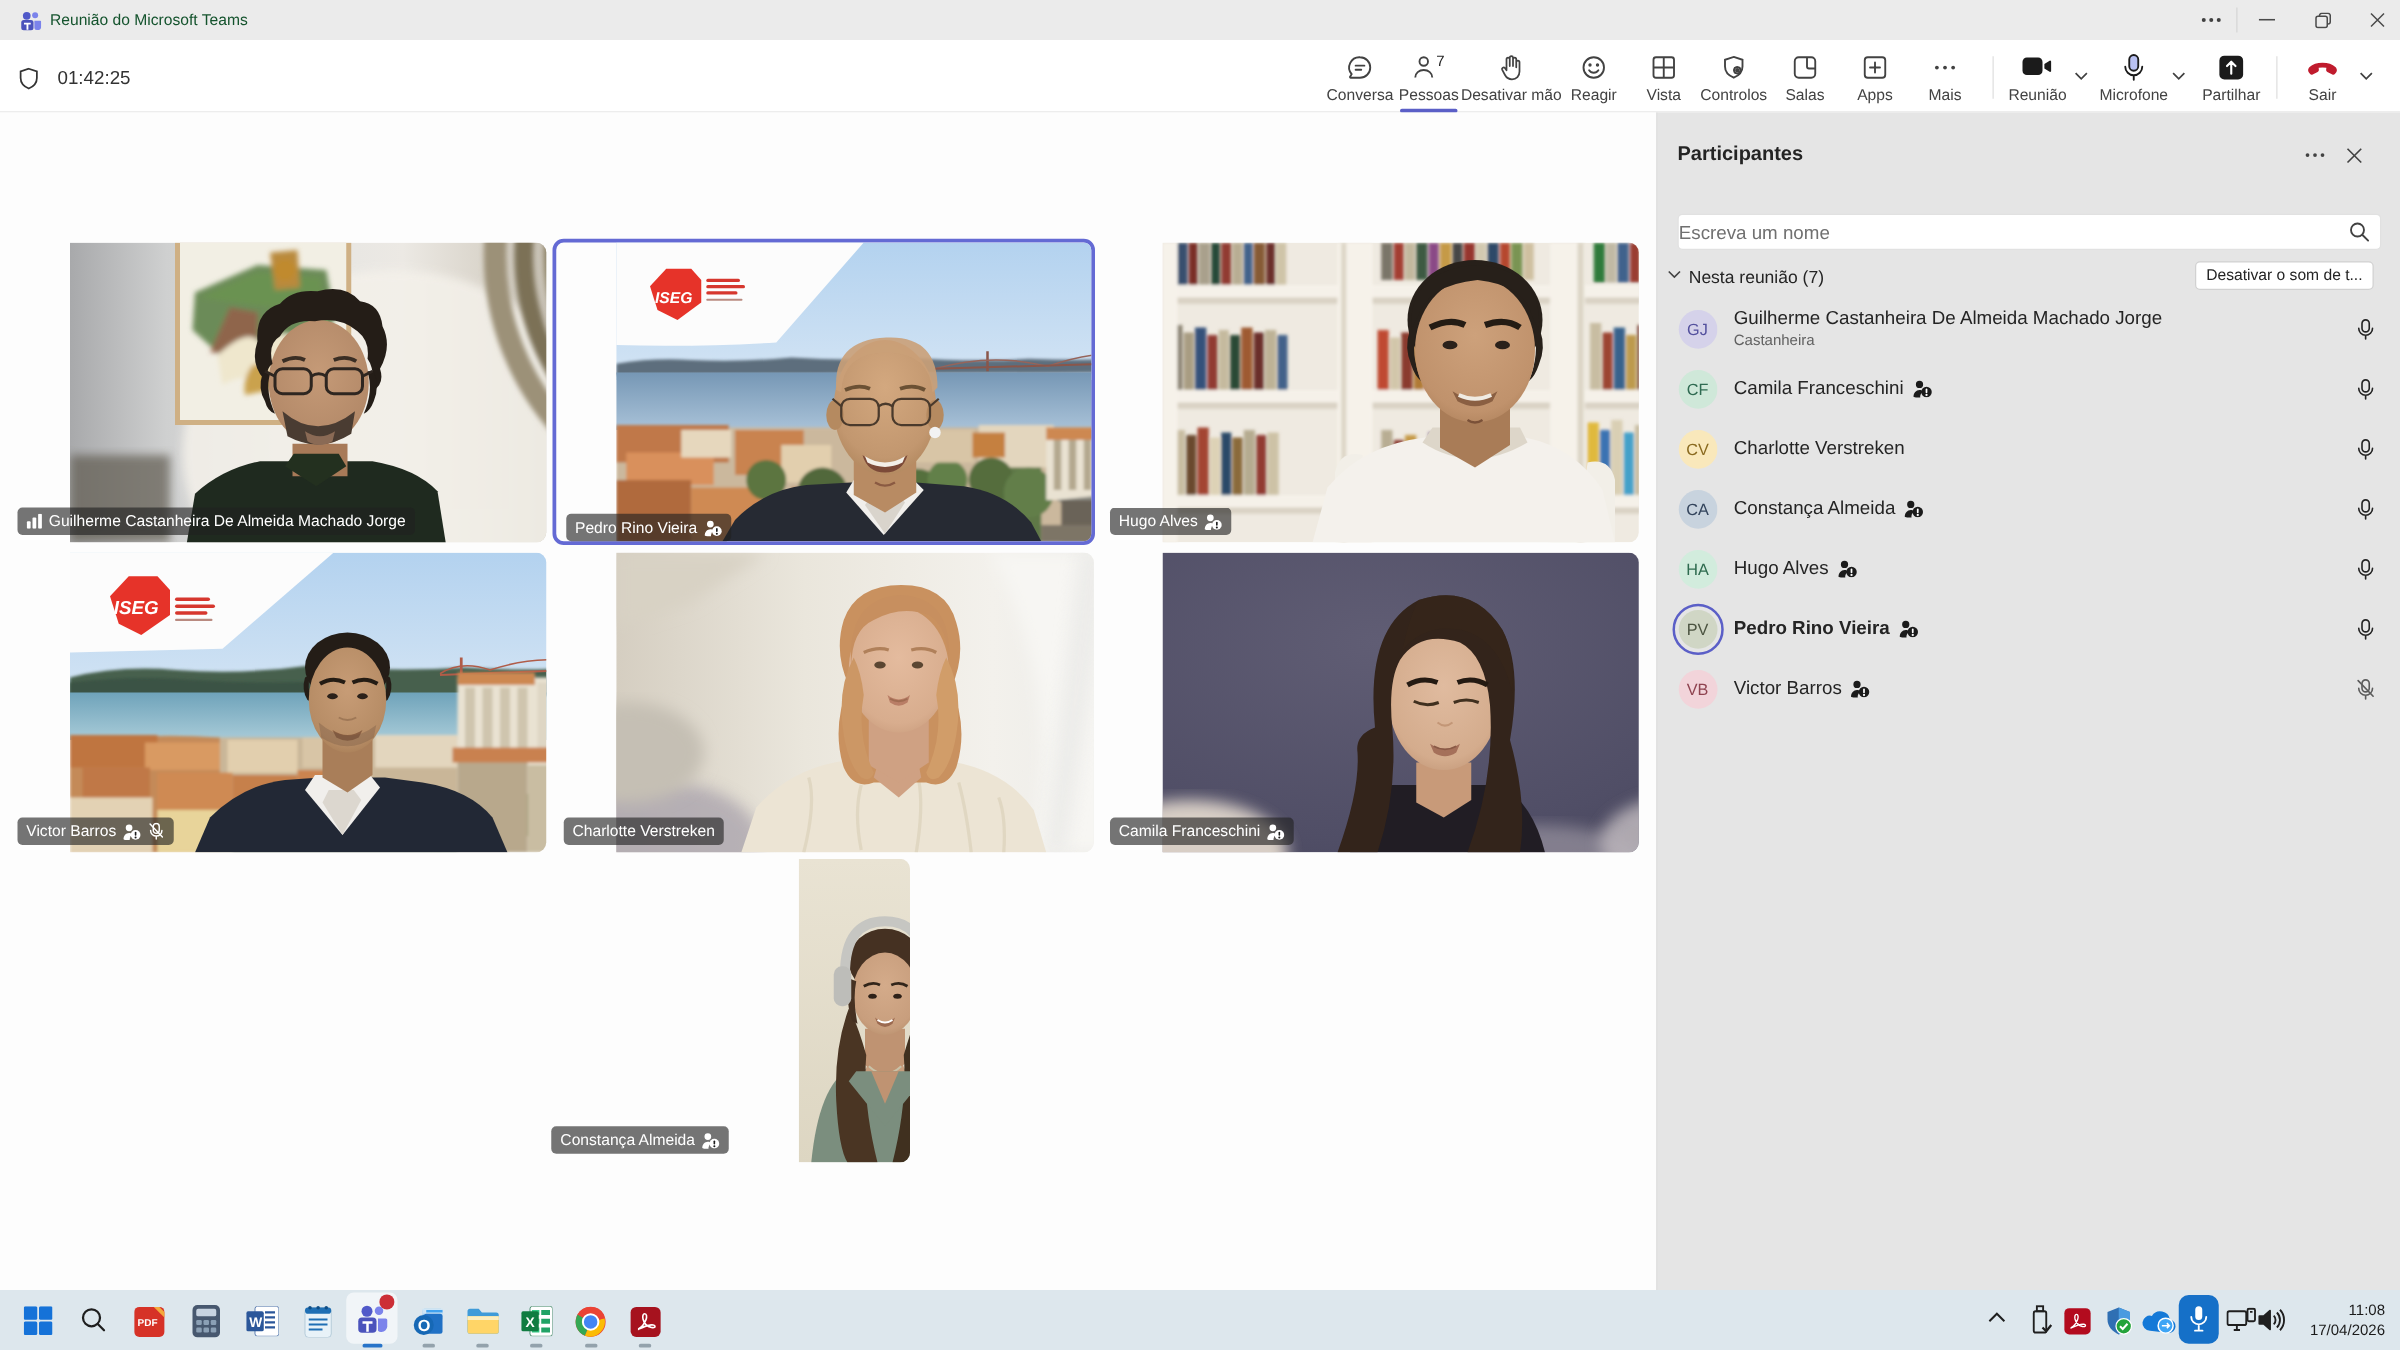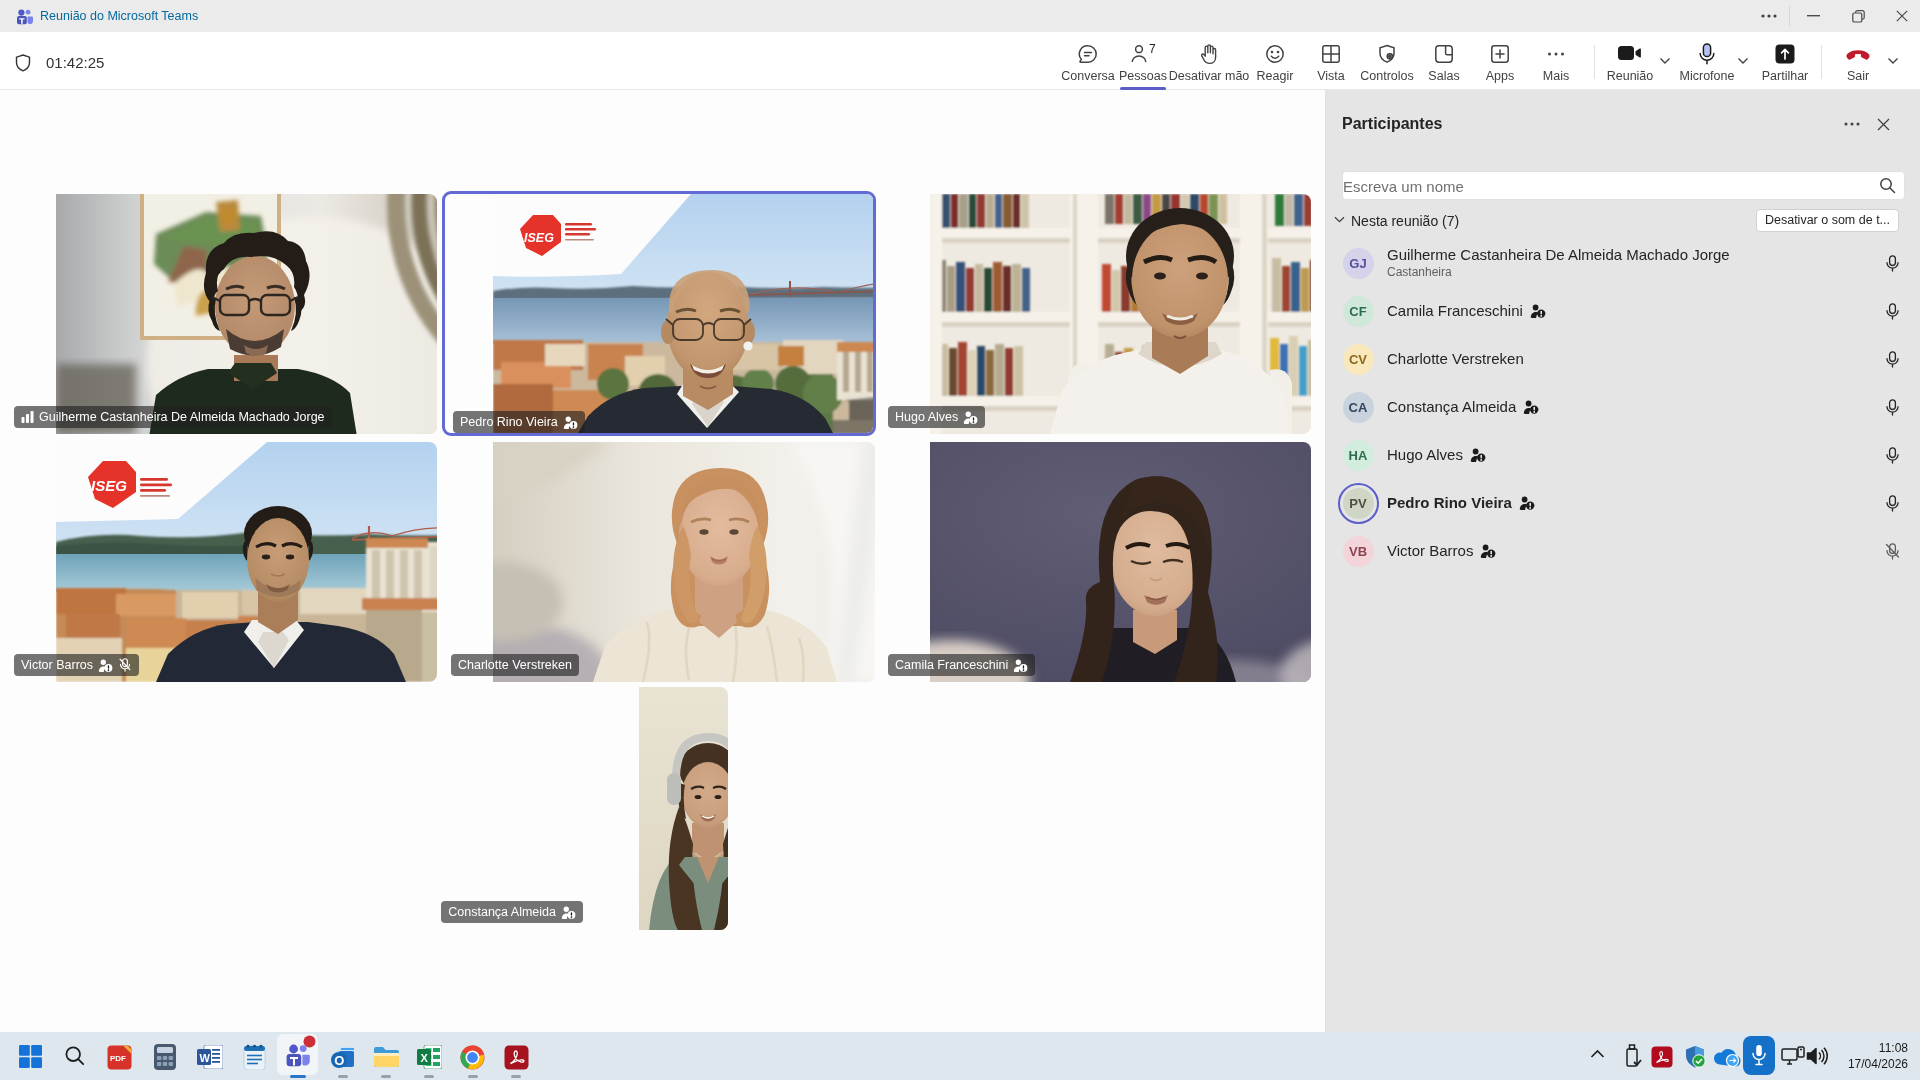--- a/index.html
+++ b/index.html
@@ -1,35 +1,35 @@
 <!DOCTYPE html>
 <html><head>
 <meta charset="utf-8">
 <style>
 * { margin:0; padding:0; box-sizing:border-box; }
 html,body { width:1920px; height:1080px; overflow:hidden; font-family:"Liberation Sans", sans-serif; }
 #app { position:relative; width:1920px; height:1080px; background:#fdfdfd; }
 
 #titlebar { position:absolute; left:0; top:0; width:1920px; height:32px; background:#ebebeb; }
-#titlebar .title { position:absolute; left:40px; top:9px; font-size:12.5px; color:#0369a1; }
+#titlebar .title { position:absolute; left:40px; top:9px; font-size:12.5px; color:#14532d; }
 
 #toolbar { position:absolute; left:0; top:32px; width:1920px; height:58px; background:#ffffff; border-bottom:1px solid #e8e8e8; }
 .timer { position:absolute; left:46px; top:22px; font-size:15px; color:#333333; }
 .tbtn { position:absolute; top:11px; width:90px; height:46px; text-align:center; }
 .tbtn svg { display:block; margin:0 auto; }
 .tlabel { position:absolute; top:26px; width:100%; text-align:center; font-size:12.5px; color:#424242; white-space:nowrap; }
 .vsep { position:absolute; top:13px; width:1px; height:34px; background:#e0e0e0; }
 
 #stage { position:absolute; left:0; top:90px; width:1325px; height:942px; background:#fdfdfd; }
 .tile { position:absolute; border-radius:8px; overflow:hidden;padding-left:48px; }
 .tile svg { display:block; }
 .nlabel { position:absolute; display:flex; align-items:center; gap:5px; height:22px; background:rgba(32,32,32,0.62); border-radius:4px; color:#ffffff; font-size:12.5px; padding:0 7px; white-space:nowrap; }
 
 #panel { position:absolute; left:1325px; top:90px; width:595px; height:942px; background:#e5e5e5; border-left:1px solid #e0e0e0; }
-.avt { position:absolute; width:31px; height:31px; border-radius:50%; font-size:13px; font-weight:700; display:flex; align-items:center; justify-content:center; }
+.avt { position:absolute; width:31px; height:31px; border-radius:50%; font-size:13px; font-weight:400; display:flex; align-items:center; justify-content:center; }
 .pname { position:absolute; left:61px; font-size:15px; color:#242424; display:flex; align-items:center; gap:7px; }
 .pmic { position:absolute; left:558px; }
 .pex { display:block; }
 
 #taskbar { position:absolute; left:0; top:1032px; width:1920px; height:48px; background:#dde7ed; }
 </style>
 </head>
 <body>
 <div id="app">
   <div id="titlebar">

